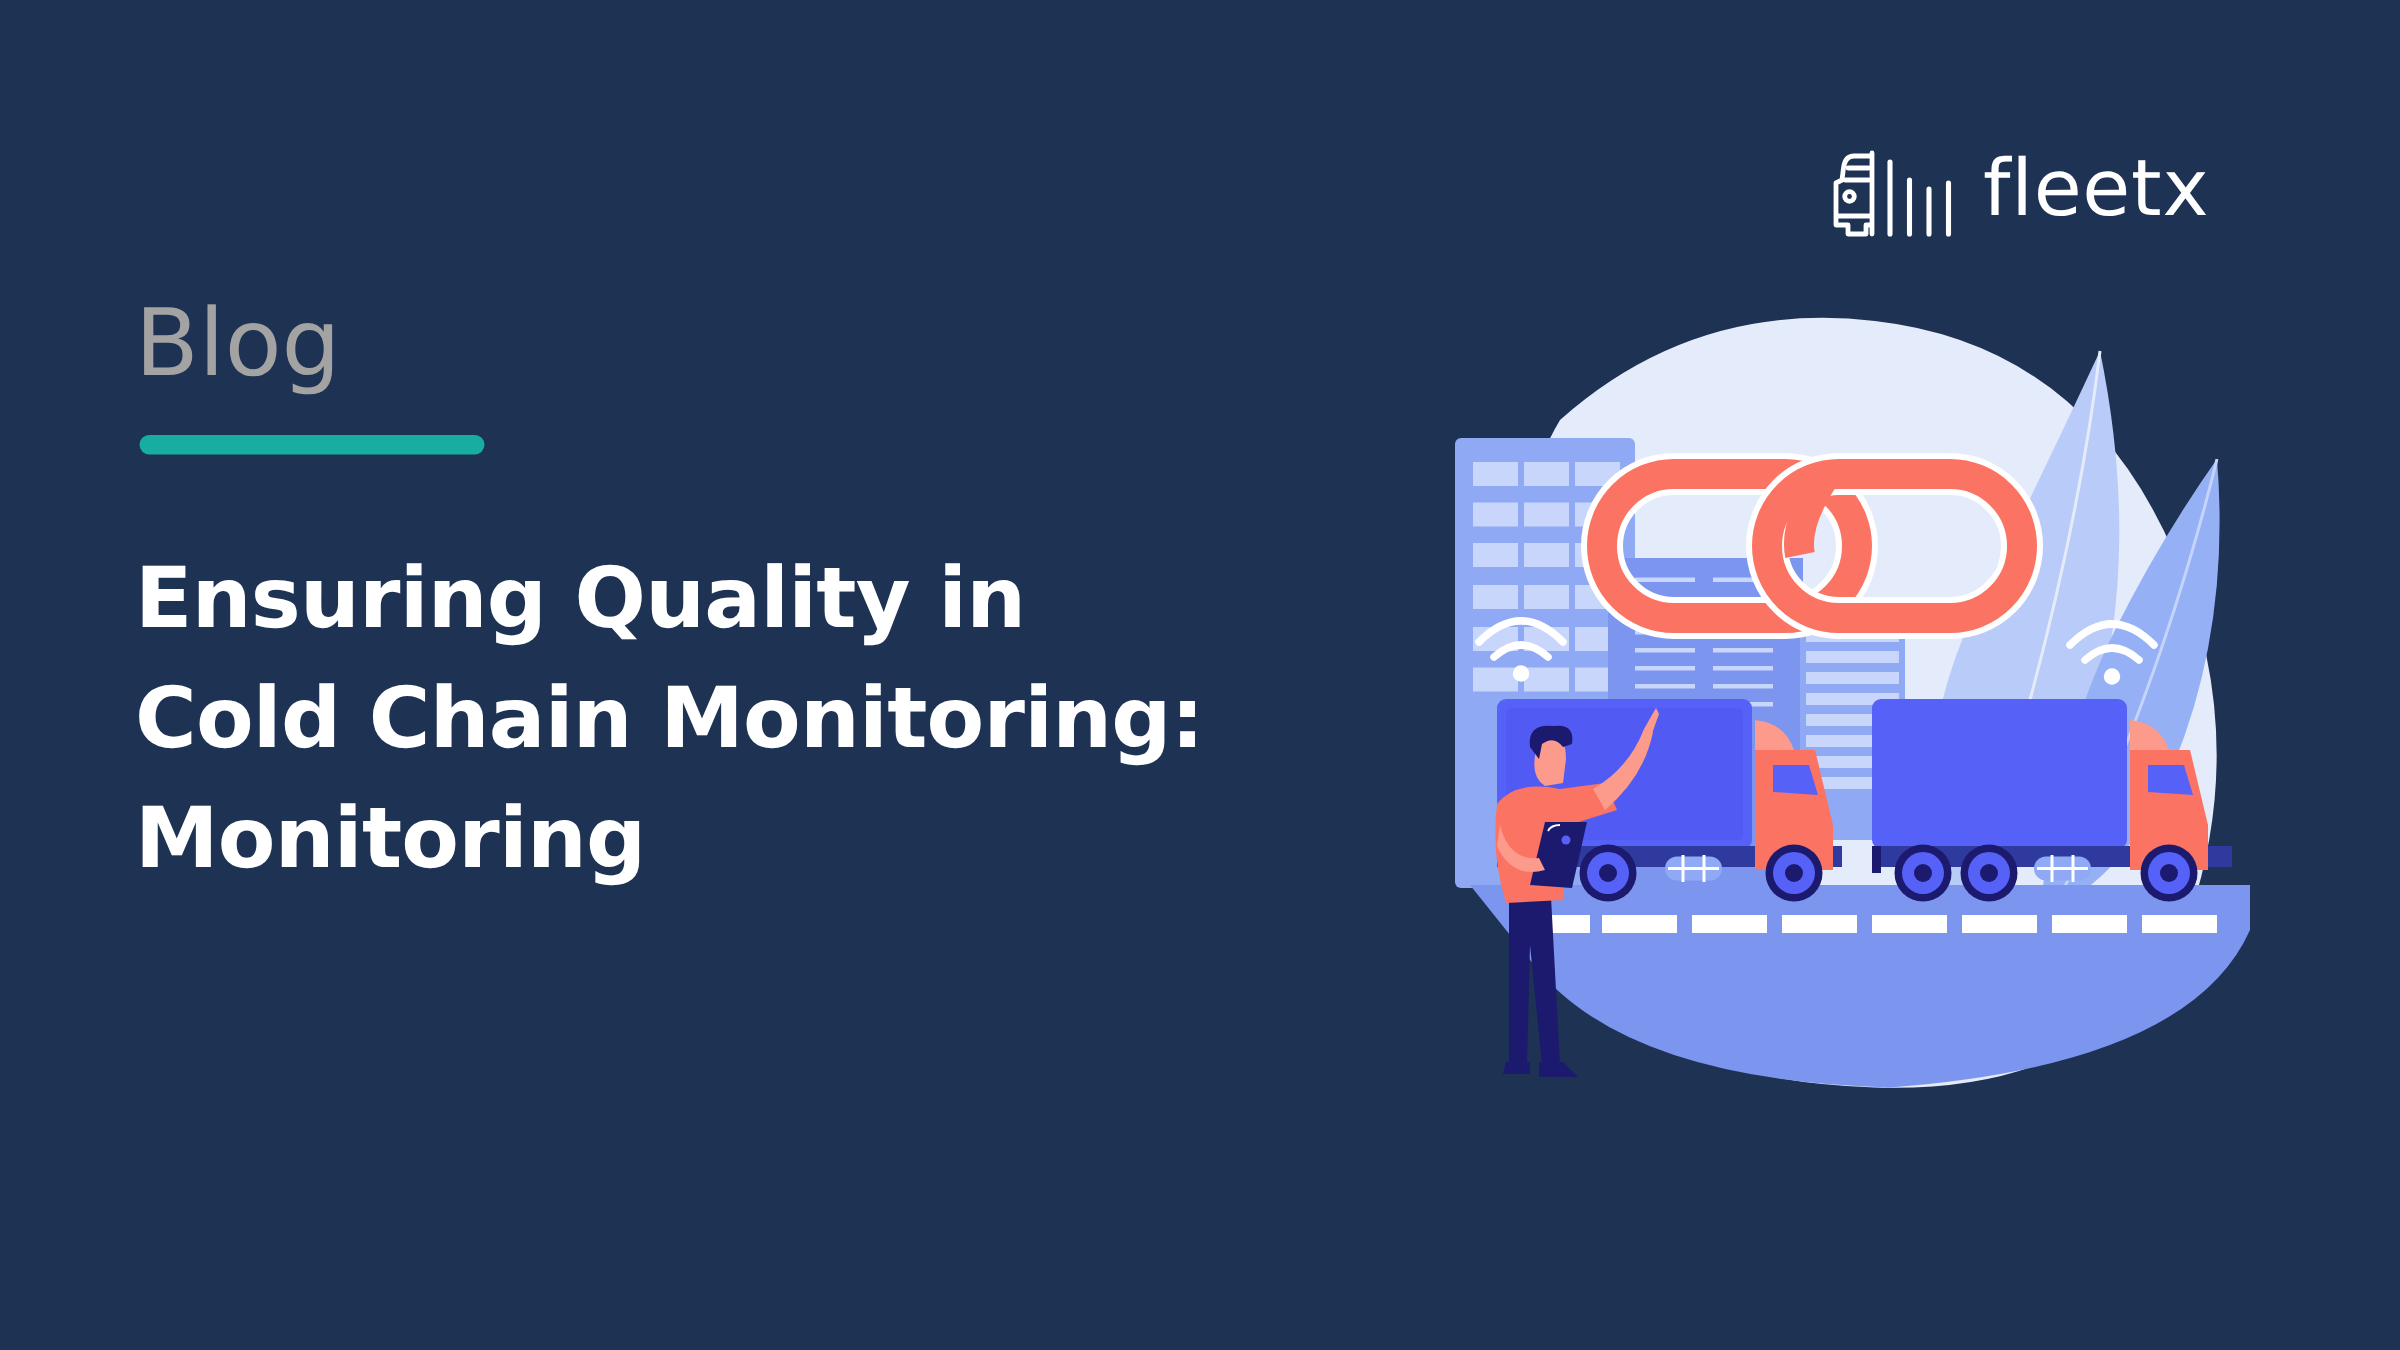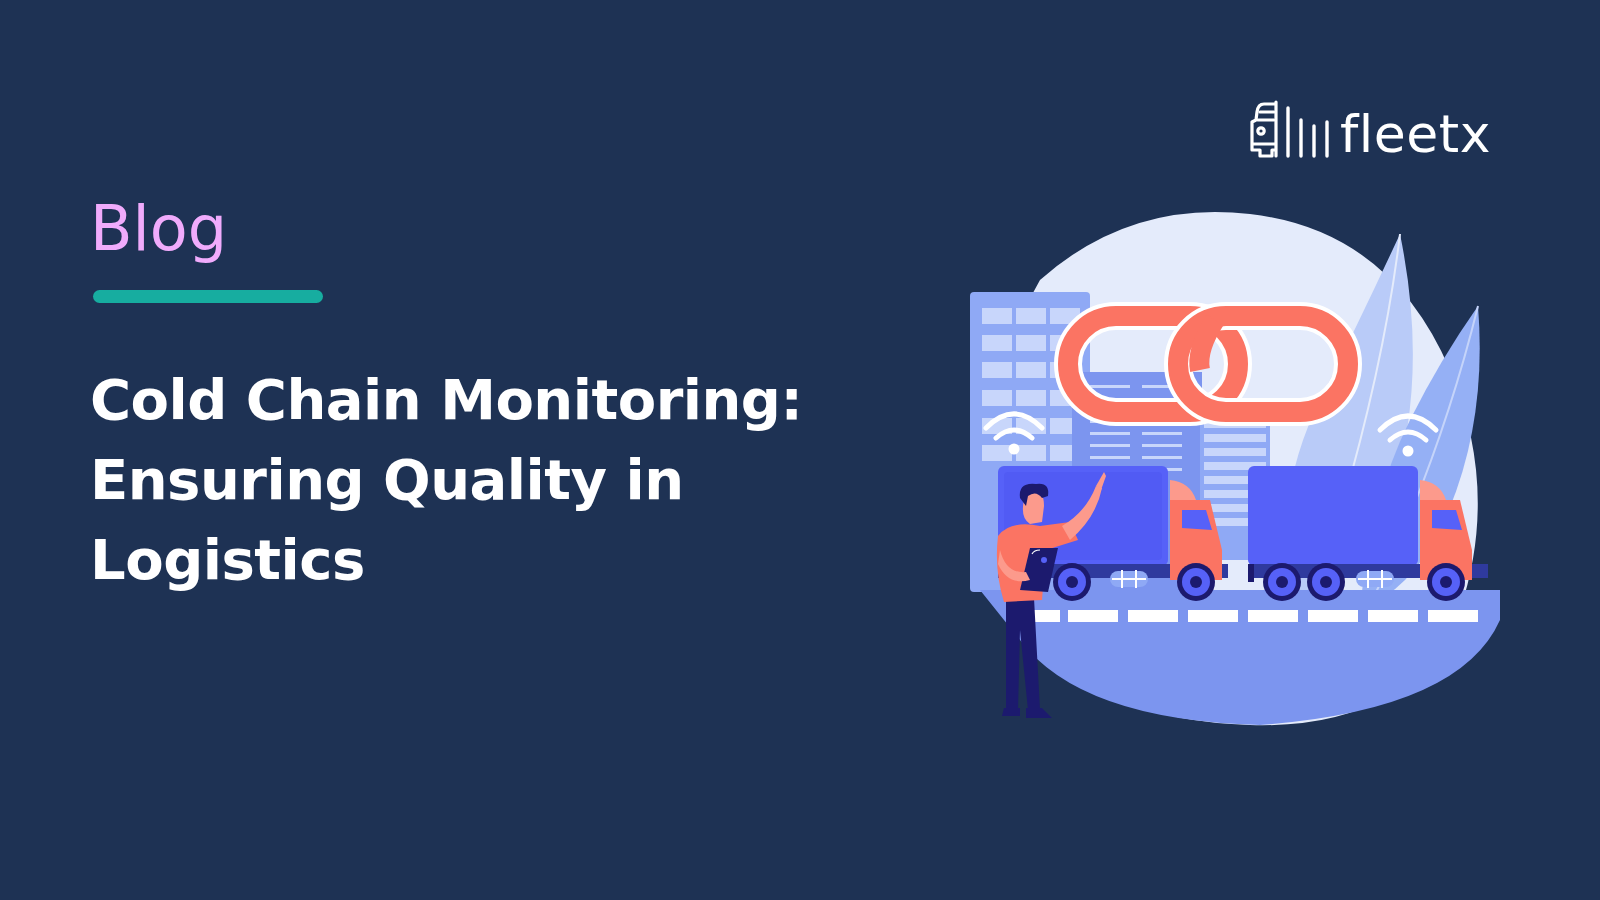--- a/index.html
+++ b/index.html
@@ -5,44 +5,45 @@
     * { margin: 0; padding: 0; box-sizing: border-box; }
     html, body { width: 1600px; height: 900px; overflow: hidden; }
     body {
       background: #1e3254;
       font-family: "Liberation Sans", "DejaVu Sans", sans-serif;
       color: #ffffff;
       position: relative;
     }
     .logo {
       position: absolute;
-      left: 1248px;
+      left: 1220px;
       top: 100px;
       display: flex;
-      align-items: flex-end;
+      align-items: flex-start;
+      gap: 10px;
     }
     .logo-word {
       font-family: "DejaVu Sans", "Liberation Sans", sans-serif;
       font-size: 52px;
       font-weight: 500;
       line-height: 1;
       letter-spacing: 0.5px;
       color: #ffffff;
       margin-left: 6px;
       margin-bottom: -2px;
     }
     .blog-label {
       position: absolute;
       left: 90px;
       top: 198px;
       font-family: "DejaVu Sans", "Liberation Sans", sans-serif;
       font-size: 62px;
       font-weight: 400;
       line-height: 1;
-      color: #f0abfc;
+      color: #a3a3a3;
     }
     .blog-underline {
       position: absolute;
       left: 93px;
       top: 290px;
       width: 230px;
       height: 13px;
       border-radius: 7px;
       background: #17ada0;
     }
@@ -88,23 +89,23 @@
       <line x1="79" y1="22" x2="79" y2="56"></line>
     </g>
   </svg>
   <span class="logo-word">fleetx</span>
 </div>
 
 <div class="blog-label">Blog</div>
 <div class="blog-underline"></div>
 
 <h1 class="headline">
+  <span class="headline-line">Ensuring Quality in</span>
   <span class="headline-line">Cold Chain Monitoring:</span>
-  <span class="headline-line">Ensuring Quality in</span>
-  <span class="headline-line">Logistics</span>
+  <span class="headline-line">Monitoring</span>
 </h1>
 
 <svg class="illustration" viewBox="0 0 560 540">
 
   <path d="M80 80 Q170 0 290 14 Q430 30 490 170 Q540 290 500 410 Q450 530 290 525 Q140 520 80 440 Q20 350 40 230 Q50 130 80 80 Z" fill="#e4ebfb"></path>
 
   <path d="M440 34 Q470 180 430 300 Q400 380 330 420 Q310 300 360 200 Q400 120 440 34 Z" fill="#b9cbf8"></path>
   <path d="M440 34 Q420 200 350 410" stroke="#e4ebfb" stroke-width="2" fill="none"></path>
   <path d="M518 106 Q528 230 480 330 Q450 390 400 410 Q410 300 450 220 Q480 160 518 106 Z" fill="#95b0f5"></path>
   <path d="M518 106 Q480 260 410 405" stroke="#c5d4fa" stroke-width="2" fill="none"></path>

